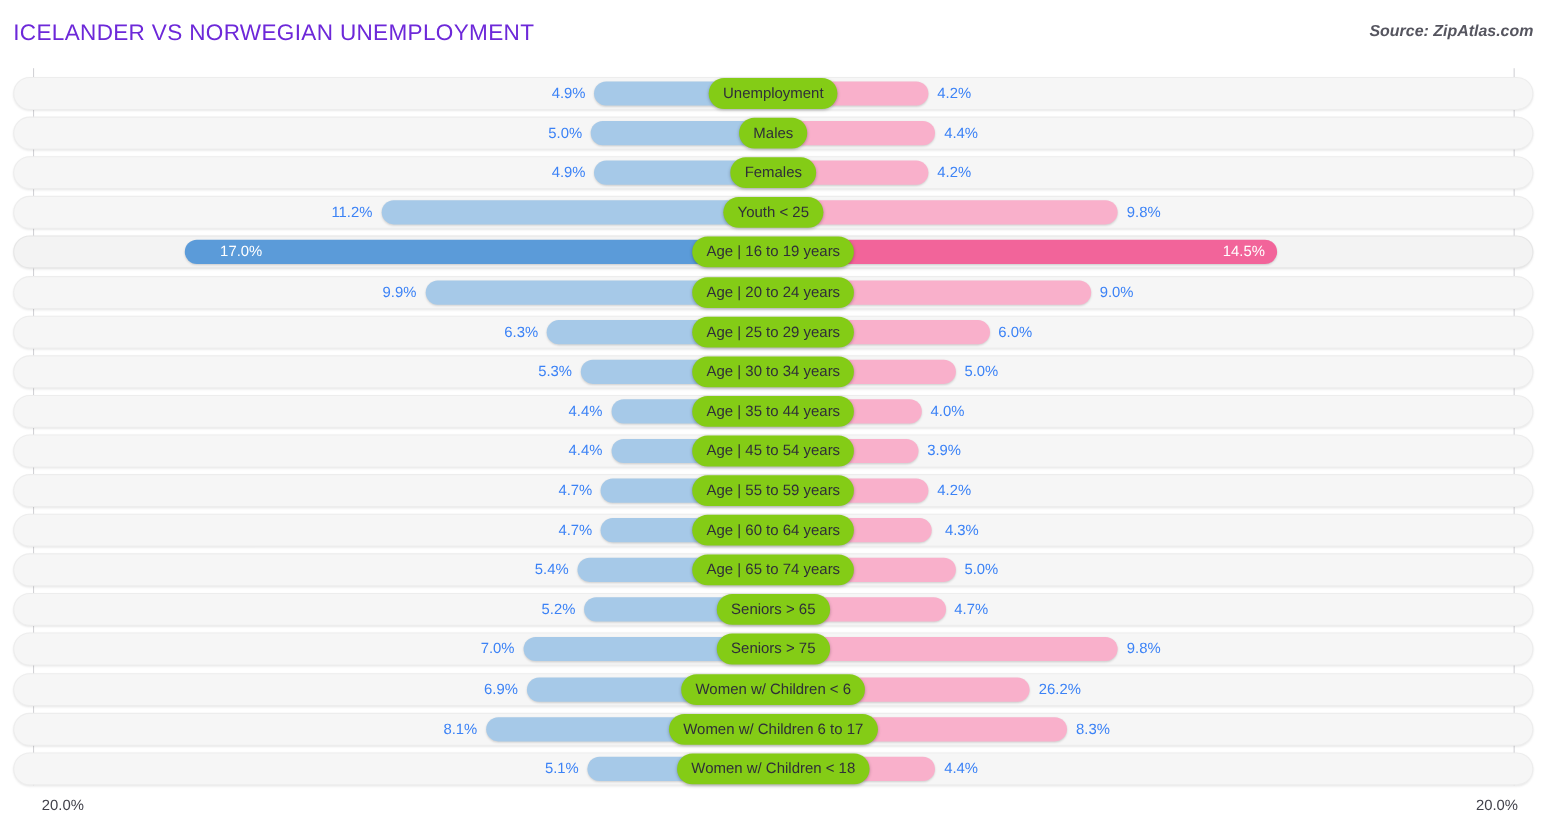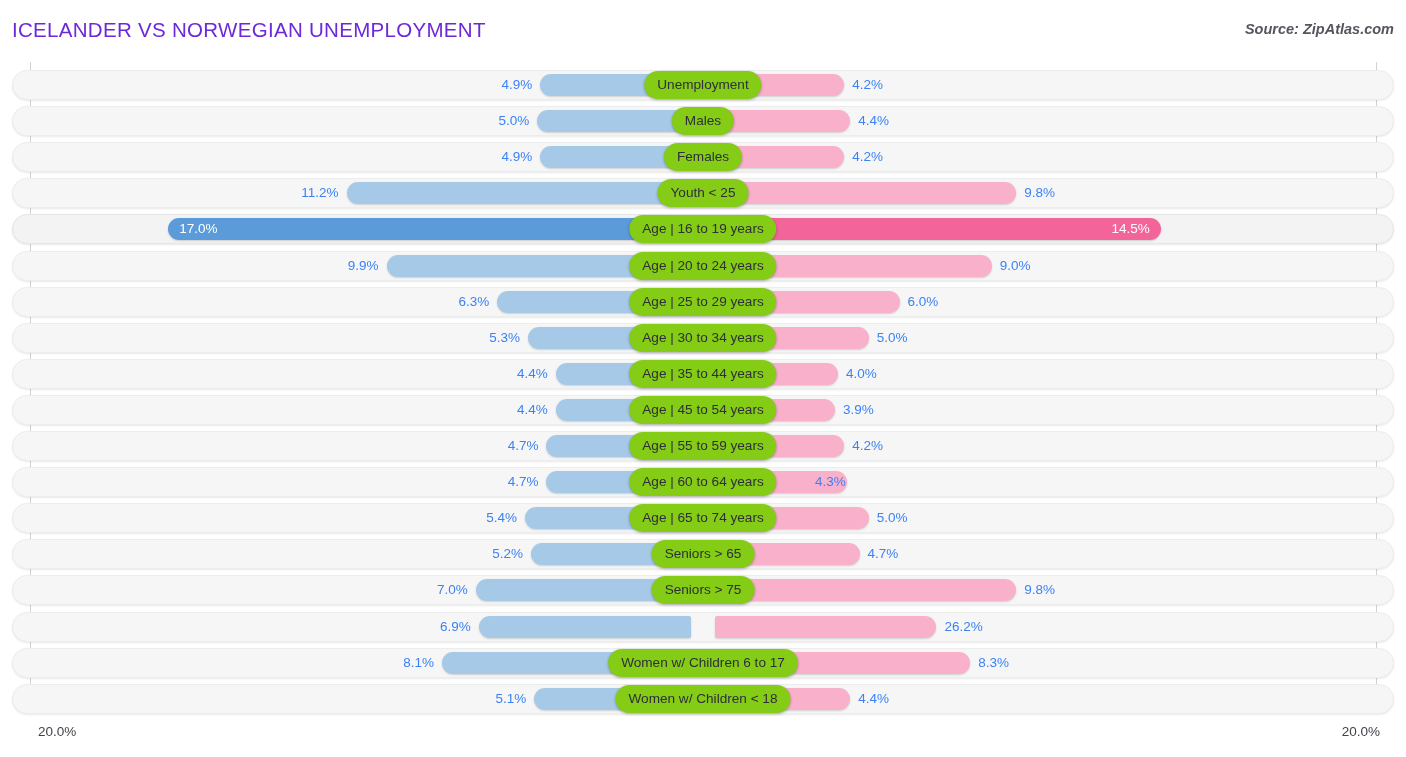--- a/index.html
+++ b/index.html
@@ -216,21 +216,21 @@
       <div class="bar left" style="width: 344.4px; left: 334.6px; background: rgb(166, 201, 232);"></div>
       <div class="bar right" style="width: 301.35px; left: 703px; background: rgb(249, 176, 203);"></div>
       <div class="val lv" style="left: 240.6px; width: 86px;">11.2%</div>
       <div class="val rv" style="left: 1012.35px; width: 86px;">9.8%</div>
       <div class="center-label" style="left: 691px;">Youth &lt; 25</div>
     </div>
     <div class="row hl" style="top: 152.4px;">
       <div class="track"></div>
       <div class="bar left" style="width: 522.75px; left: 156.25px; background: rgb(91, 155, 217);"></div>
       <div class="bar right" style="width: 445.875px; left: 703px; background: rgb(242, 100, 154);"></div>
-      <div class="val lv inside" style="left: 167.25px; width: 80px; text-align: left;">17.0%</div>
+      <div class="val lv inside" style="left: 167.25px; width: 80px; text-align: center;">17.0%</div>
       <div class="val rv inside" style="left: 1057.88px; width: 80px; text-align: right;">14.5%</div>
       <div class="center-label" style="left: 691px;">Age | 16 to 19 years</div>
     </div>
     <div class="row" style="top: 188.5px;">
       <div class="track"></div>
       <div class="bar left" style="width: 304.425px; left: 374.575px; background: rgb(166, 201, 232);"></div>
       <div class="bar right" style="width: 276.75px; left: 703px; background: rgb(249, 176, 203);"></div>
       <div class="val lv" style="left: 280.575px; width: 86px;">9.9%</div>
       <div class="val rv" style="left: 987.75px; width: 86px;">9.0%</div>
       <div class="center-label" style="left: 691px;">Age | 20 to 24 years</div>
@@ -273,21 +273,21 @@
       <div class="bar right" style="width: 129.15px; left: 703px; background: rgb(249, 176, 203);"></div>
       <div class="val lv" style="left: 440.475px; width: 86px;">4.7%</div>
       <div class="val rv" style="left: 840.15px; width: 86px;">4.2%</div>
       <div class="center-label" style="left: 691px;">Age | 55 to 59 years</div>
     </div>
     <div class="row" style="top: 405.1px;">
       <div class="track"></div>
       <div class="bar left" style="width: 144.525px; left: 534.475px; background: rgb(166, 201, 232);"></div>
       <div class="bar right" style="width: 132.225px; left: 703px; background: rgb(249, 176, 203);"></div>
       <div class="val lv" style="left: 440.475px; width: 86px;">4.7%</div>
-      <div class="val rv" style="left: 803px; width: 86px;">4.3%</div>
+      <div class="val rv" style="left: 847px; width: 86px;">4.3%</div>
       <div class="center-label" style="left: 691px;">Age | 60 to 64 years</div>
     </div>
     <div class="row" style="top: 441.2px;">
       <div class="track"></div>
       <div class="bar left" style="width: 166.05px; left: 512.95px; background: rgb(166, 201, 232);"></div>
       <div class="bar right" style="width: 153.75px; left: 703px; background: rgb(249, 176, 203);"></div>
       <div class="val lv" style="left: 418.95px; width: 86px;">5.4%</div>
       <div class="val rv" style="left: 864.75px; width: 86px;">5.0%</div>
       <div class="center-label" style="left: 691px;">Age | 65 to 74 years</div>
     </div>
@@ -306,20 +306,21 @@
       <div class="val lv" style="left: 369.75px; width: 86px;">7.0%</div>
       <div class="val rv" style="left: 1012.35px; width: 86px;">9.8%</div>
       <div class="center-label" style="left: 691px;">Seniors &gt; 75</div>
     </div>
     <div class="row" style="top: 549.5px;">
       <div class="track"></div>
       <div class="bar left" style="width: 212.175px; left: 466.825px; background: rgb(166, 201, 232);"></div>
       <div class="bar right" style="width: 221.4px; left: 703px; background: rgb(249, 176, 203);"></div>
       <div class="val lv" style="left: 372.825px; width: 86px;">6.9%</div>
       <div class="val rv" style="left: 932.4px; width: 86px;">26.2%</div>
+      <div class="center-label" style="left: 691px;">Women w/ Children &lt; 6</div>
     </div>
     <div class="row" style="top: 585.6px;">
       <div class="track"></div>
       <div class="bar left" style="width: 249.075px; left: 429.925px; background: rgb(166, 201, 232);"></div>
       <div class="bar right" style="width: 255.225px; left: 703px; background: rgb(249, 176, 203);"></div>
       <div class="val lv" style="left: 335.925px; width: 86px;">8.1%</div>
       <div class="val rv" style="left: 966.225px; width: 86px;">8.3%</div>
       <div class="center-label" style="left: 691px;">Women w/ Children 6 to 17</div>
     </div>
     <div class="row" style="top: 621.7px;">

